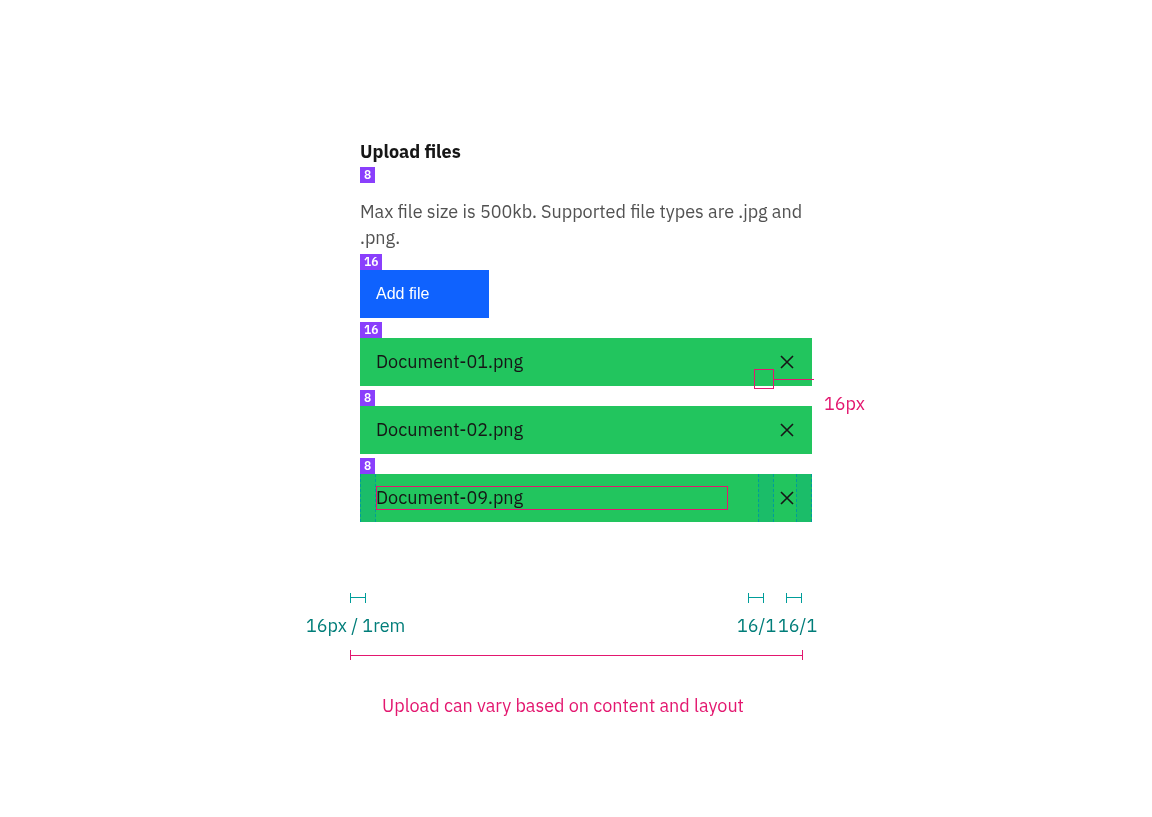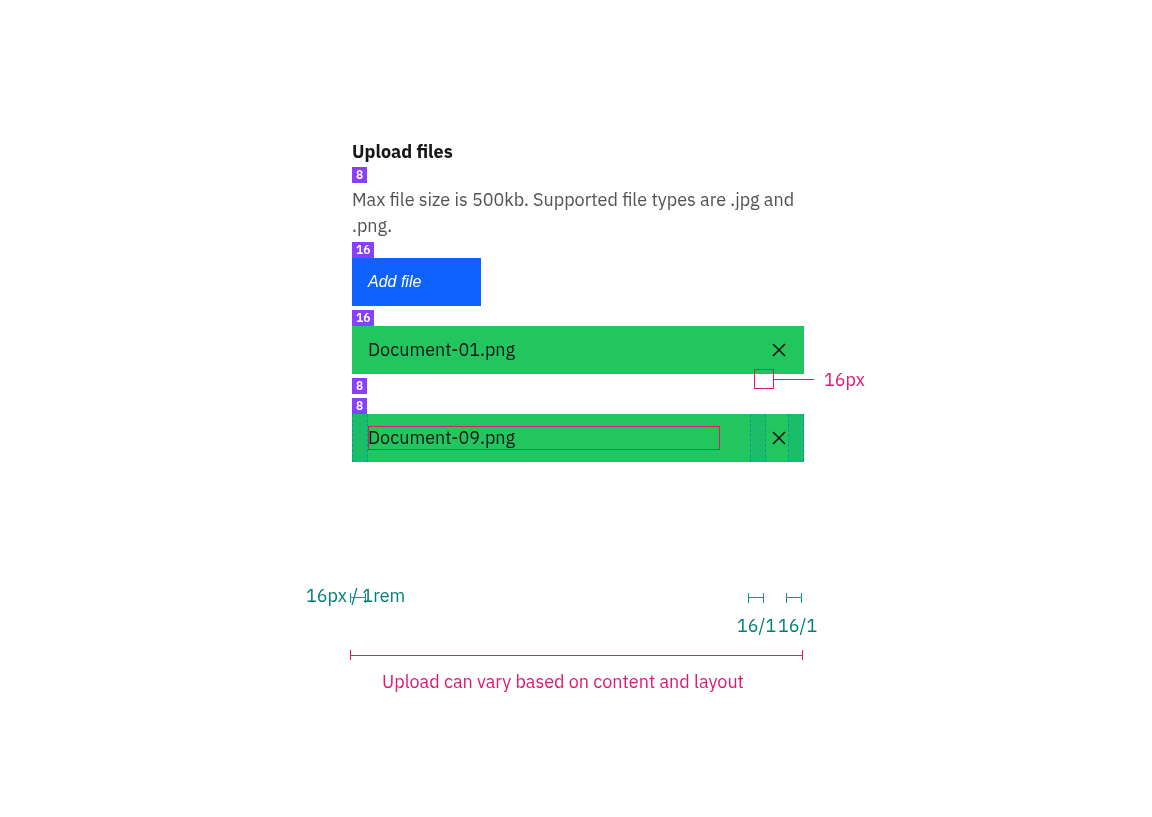--- a/index.html
+++ b/index.html
@@ -1,44 +1,44 @@
 <!DOCTYPE html>
 <html><head>
 <meta charset="utf-8">
 <style>
   * { box-sizing: border-box; margin: 0; padding: 0; }
   html, body { width: 1152px; height: 817px; background: #fff; font-family: "IBM Plex Sans", -apple-system, BlinkMacSystemFont, "Segoe UI", Helvetica, Arial, sans-serif; }
   .canvas { position: relative; width: 1152px; height: 817px; }
 
-  .uploader { position: absolute; left: 352px; top: 140px; width: 452px; }
+  .uploader { position: absolute; left: 360px; top: 140px; width: 452px; }
 
   .heading { font-size: 18px; font-weight: 700; color: #161616; line-height: 1.3; }
-  .helper  { font-size: 18px; color: #525252; line-height: 1.4; margin-top: 4px; }
+  .helper  { font-size: 18px; color: #525252; line-height: 1.4; margin-top: 16px; }
 
   .spacer-tag { display: inline-block; background: #8a3ffc; color: #fff; font-size: 12px; font-weight: 600; line-height: 14px; padding: 1px 4px; }
 
-  .btn { display: inline-flex; align-items: center; height: 48px; padding: 0 60px 0 16px; background: #0f62fe; color: #fff; font-size: 16px; border: none; cursor: pointer; font-style: italic; }
+  .btn { display: inline-flex; align-items: center; height: 48px; padding: 0 60px 0 16px; background: #0f62fe; color: #fff; font-size: 16px; border: none; cursor: pointer; }
 
   .file-row { position: relative; height: 48px; background: #22c55e; display: flex; align-items: center; padding: 0 48px 0 16px; text-align: right; }
   .file-name { font-size: 18px; color: #161616; }
   .close-btn { position: absolute; right: 16px; top: 50%; transform: translateY(-50%); width: 18px; height: 18px; display: flex; align-items: center; justify-content: center; background: none; border: none; cursor: pointer; color: #161616; }
   .close-svg { width: 16px; height: 16px; }
 
   
   .row3 { position: relative; }
   .spec-teal-box { position: absolute; top: 0; bottom: 0; background: rgba(0,157,154,0.18); border-left: 1px dashed #009d9a; border-right: 1px dashed #009d9a; }
   .spec-teal-left  { left: 0;  width: 16px; }
   .spec-teal-mid   { right: 38px; width: 16px; }
   .spec-teal-right { right: 0; width: 16px; }
   .spec-pink-box { position: absolute; left: 16px; top: 12px; height: 24px; width: 352px; border: 1px solid #e3176f; }
 
   
   .anno-pink-close-box { position: absolute; border: 1px solid #e3176f; width: 20px; height: 20px; }
   .anno-pink-line { position: absolute; height: 0; border-top: 1px solid #e3176f; }
-  .anno-pink-text { position: absolute; color: #e3176f; font-size: 18px; }
+  .anno-pink-text { position: absolute; color: #e3176f; font-size: 18px; margin-top: 24px; }
 
   .teal-bracket { position: absolute; color: #009d9a; }
   .teal-bracket .bar { position: absolute; left: 0; right: 0; height: 0; border-top: 1.5px solid #009d9a; top: 4px; }
   .teal-bracket .tick-l { position: absolute; left: 0; top: 0; bottom: 0; width: 0; border-left: 1.5px solid #009d9a; }
   .teal-bracket .tick-r { position: absolute; right: 0; top: 0; bottom: 0; width: 0; border-right: 1.5px solid #009d9a; }
   .teal-label { position: absolute; color: #007d79; font-size: 18px; white-space: nowrap; }
 
   .anno-width-line { position: absolute; height: 0; border-top: 1px solid #e3176f; }
   .anno-width-tick { position: absolute; width: 0; border-left: 1px solid #e3176f; height: 10px; }
 </style>
@@ -68,20 +68,28 @@
       <button class="close-btn">
         <svg class="close-svg" viewBox="0 0 16 16">
             <path d="M2 2 L14 14 M14 2 L2 14" stroke="currentColor" stroke-width="1.6" fill="none"></path>
           </svg>
       </button>
     </div>
 
     <div><span class="spacer-tag">8</span></div>
 
     
+    <div class="file-row">
+      <span class="file-name">Document-02.png</span>
+      <button class="close-btn">
+        <svg class="close-svg" viewBox="0 0 16 16">
+            <path d="M2 2 L14 14 M14 2 L2 14" stroke="currentColor" stroke-width="1.6" fill="none"></path>
+          </svg>
+      </button>
+    </div>
 
     <div><span class="spacer-tag">8</span></div>
 
     
     <div class="file-row row3" id="row3">
       <div class="spec-teal-box spec-teal-left"></div>
       <div class="spec-teal-box spec-teal-mid"></div>
       <div class="spec-teal-box spec-teal-right"></div>
       <div class="spec-pink-box"></div>
       <span class="file-name">Document-09.png</span>
@@ -96,21 +104,21 @@
 
   <div class="anno-pink-close-box" style="left:754px; top:369px;"></div>
   <div class="anno-pink-line" style="left:774px; top:379px; width:40px;"></div>
   <div class="anno-pink-text" style="left:824px; top:368px;">16px</div>
 
   <div class="teal-bracket" style="left:350px; top:593px; width:16px; height:10px;">
     <span class="tick-l"></span>
       <span class="bar"></span>
       <span class="tick-r"></span>
   </div>
-  <div class="teal-label" style="left:306px; top:584px;">16px / 1rem</div>
+  <div class="teal-label" style="left:306px; top:614px;">16px / 1rem</div>
 
   <div class="teal-bracket" style="left:748px; top:593px; width:16px; height:10px;">
     <span class="tick-l"></span>
       <span class="bar"></span>
       <span class="tick-r"></span>
   </div>
   <div class="teal-label" style="left:737px; top:614px;">16/1</div>
 
   <div class="teal-bracket" style="left:786px; top:593px; width:16px; height:10px;">
     <span class="tick-l"></span>

